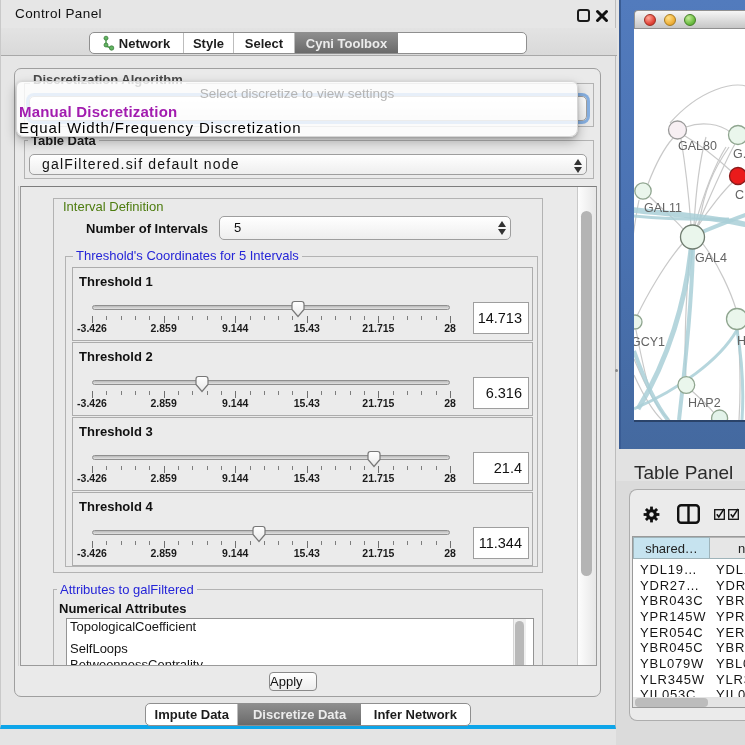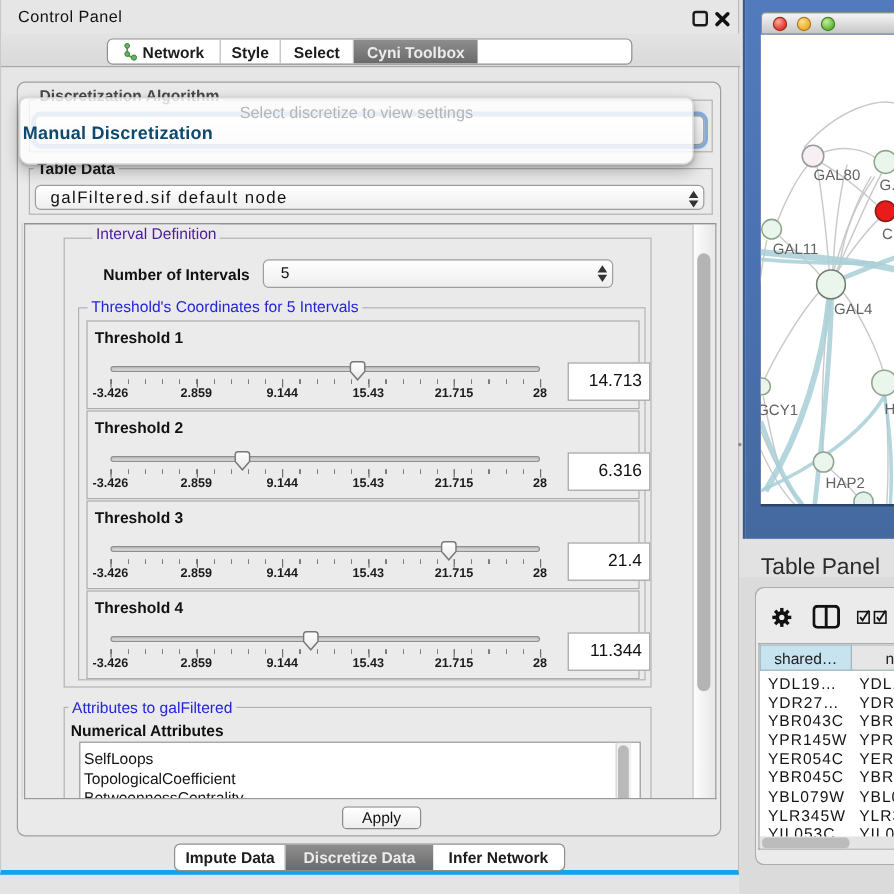--- a/index.html
+++ b/index.html
@@ -26,28 +26,28 @@
 #vsb{position:absolute;right:0px;top:0px;width:19px;height:478px;background:linear-gradient(90deg,#fdfdfd,#e7e7e7);border-left:1px solid #c9c9c9;}
 #vsbThumb{position:absolute;left:3px;top:24px;width:11px;height:365px;background:#b4b4b4;border-radius:6px;}
 
 .trow{position:absolute;left:51px;width:461px;height:74px;border:1px solid #acacac;background:#ebebeb;}
 .trowLabel{position:absolute;left:6px;top:6px;font-size:13px;font-weight:bold;color:#111;}
 .track{position:absolute;left:19px;top:37px;width:358px;height:5px;background:linear-gradient(#b9b9b9,#e2e2e2);border:1px solid #8f8f8f;border-radius:3px;}
 .minticks{position:absolute;left:19px;top:48px;width:360px;height:4px;background:repeating-linear-gradient(90deg,#7d7d7d 0 1px,transparent 1px 14.32px);}
 .majtick{position:absolute;top:48px;width:1px;height:7px;background:#6f6f6f;}
 .tlab{position:absolute;top:54px;font-size:10.5px;font-weight:bold;color:#1b1b1b;transform:translateX(-50%);white-space:nowrap;}
 .thumb{position:absolute;top:32px;width:16px;height:18px;}
-.vbox{position:absolute;left:400px;top:34px;width:69px;height:32px;background:#fff;border:1px solid #9e9e9e;font-size:14.5px;color:#111;text-align:right;line-height:30px;padding-right:6px;}
+.vbox{position:absolute;left:400px;top:34px;width:56px;height:32px;background:#fff;border:1px solid #9e9e9e;font-size:14.5px;color:#111;text-align:right;line-height:30px;padding-right:6px;}
 
 #numlist{position:absolute;background:#fff;border:1px solid #949494;font-size:13px;color:#141414;}
 #numlist div{padding-left:3px;height:16px;line-height:16px;}
 
 #popup{position:absolute;left:15px;top:81px;width:562px;height:56px;background:rgba(255,255,255,0.80);border:1px solid #d6d6d6;border-radius:6px 6px 8px 8px;box-shadow:0 5px 12px rgba(0,0,0,0.28),0 1px 3px rgba(0,0,0,0.18);}
 
-#applyBtn{position:absolute;left:268px;top:672px;width:66px;height:19px;background:linear-gradient(#ffffff,#ededed);border:1px solid #8a8a8a;border-radius:4px;font-size:13px;color:#111;text-align:center;line-height:17px;margin-left:16px;}
+#applyBtn{position:absolute;left:268px;top:672px;width:48px;height:19px;background:linear-gradient(#ffffff,#ededed);border:1px solid #8a8a8a;border-radius:4px;font-size:13px;color:#111;text-align:left;line-height:17px;}
 
 #netframe{position:absolute;left:619px;top:0;width:126px;height:453px;background:linear-gradient(180deg,#527bbd 0%,#4a72b2 50%,#44699f 100%);border-left:2px solid #395c94;}
 #nettitle{position:absolute;left:13px;top:10px;width:113px;height:19px;background:linear-gradient(#f6f6f6,#c6c6c6);border:1px solid #909090;border-right:none;border-top-left-radius:4px;}
 .tl{position:absolute;top:3px;width:12px;height:12px;border-radius:50%;}
 #canvas{position:absolute;left:13px;top:29px;width:113px;height:391px;background:#fff;box-shadow:0 2px 0 rgba(20,35,60,0.55);}
 #tpstrip{position:absolute;left:616px;top:449px;width:129px;height:32px;background:#e2e2e2;}
 #tpbg{position:absolute;left:616px;top:481px;width:129px;height:264px;background:#dbdbdb;}
 #twin{position:absolute;left:629px;top:489px;width:116px;height:232px;background:#ebebeb;border:1px solid #adadad;border-right:none;border-radius:8px 0 0 8px;}
 #grip{position:absolute;left:615px;top:369px;width:3px;height:3px;background:#8b8b8b;border-radius:50%;}
 </style></head>
@@ -83,21 +83,21 @@
     <div class="glabel" style="left:13px;top:64px;font-weight:bold;color:#1a1a1a;">Table Data</div>
     <div class="combo" style="left:14px;top:85px;width:558px;height:21px;line-height:19px;padding-left:12px;font-size:14px;letter-spacing:1.2px;">galFiltered.sif default node</div>
     <div class="arr arrUp" style="left:559px;top:90px;"></div>
     <div class="arr arrDn" style="left:559px;top:98px;"></div>
   </div>
 
   <div style="position:absolute;left:17px;top:186px;width:1px;height:480px;background:#d4d4d4;"></div>
   <div id="spane">
 
     <div class="group" style="left:32px;top:11px;width:490px;height:375px;"></div>
-    <div class="glabel" style="left:39px;top:0;color:#4c1d95;margin-left:17px;">Interval Definition</div>
+    <div class="glabel" style="left:39px;top:12px;color:#4d7c0f;">Interval Definition</div>
     <div class="trowLabel" style="left:65px;top:34px;">Number of Intervals</div>
     <div class="combo" style="left:198px;top:29px;width:292px;height:24px;line-height:22px;padding-left:14px;">5</div>
     <div class="arr arrUp" style="left:477px;top:34px;"></div>
     <div class="arr arrDn" style="left:477px;top:42px;"></div>
 
     <div class="group" style="left:44px;top:69px;width:473px;height:311px;"></div>
     <div class="glabel" style="left:52px;top:61px;color:#2525d8;">Threshold's Coordinates for 5 Intervals</div>
 
     <div class="trow" style="top:80px;" id="r1">
           <div class="trowLabel">Threshold 1</div>
@@ -205,43 +205,44 @@
             </defs>
             <path d="M2,4 Q2,1.5 4.5,1.5 L11.5,1.5 Q14,1.5 14,4 L14,9.5 L8,16.5 L2,9.5 Z" fill="url(#tg4)" stroke="#777" stroke-width="1.2"></path>
           </svg>
           <div class="vbox">11.344</div>
         </div>
 
     <div class="group" style="left:32px;top:402px;width:490px;height:90px;"></div>
     <div class="glabel" style="left:36px;top:395px;color:#2525d8;">Attributes to galFiltered</div>
     <div style="position:absolute;left:38px;top:414px;font-size:13px;font-weight:bold;color:#111;">Numerical Attributes</div>
     <div id="numlist" style="left:45px;top:431px;width:468px;height:60px;">
+      <div>TopologicalCoefficient</div>
       <div style="padding-top:6px;height:22px;">SelfLoops</div>
-      <div>TopologicalCoefficient</div>
       <div>BetweennessCentrality</div>
     </div>
     <div style="position:absolute;left:492px;top:432px;width:13px;height:58px;background:#f0f0f0;border-left:1px solid #d5d5d5;"></div>
     <div style="position:absolute;left:494px;top:434px;width:9px;height:54px;background:#b9b9b9;border-radius:5px;"></div>
 
     <div id="vsb">
           <div id="vsbThumb"></div>
         </div>
   </div>
 
   <div id="applyBtn">Apply</div>
 
   <div class="seg" style="left:144px;top:703px;width:326px;height:23px;">
     <div style="width:93px;">Impute Data</div>
     <div class="sel" style="width:123px;">Discretize Data</div>
     <div style="width:110px;">Infer Network</div>
   </div>
 
   <div id="popup">
     <div style="position:absolute;left:0;right:0;top:4px;text-align:center;font-size:13.5px;color:#b5b5b5;">Select discretize to view settings</div>
-    <div style="position:absolute;left:2px;top:21px;font-size:15px;letter-spacing:0.2px;font-weight:bold;color:#0c4a6e;">Manual Discretization</div>
+    <div style="position:absolute;left:2px;top:21px;font-size:15px;letter-spacing:0.2px;font-weight:bold;color:#a21caf;">Manual Discretization</div>
+    <div style="position:absolute;left:2px;top:37px;font-size:15px;letter-spacing:0.9px;color:#000;">Equal Width/Frequency Discretization</div>
   </div>
 </div>
 
 <div id="netframe">
   <div id="nettitle">
     <div class="tl" style="left:9px;background:radial-gradient(circle at 35% 30%,#ffab9b,#e4473c 60%,#b52c22);border:1px solid #9c2c20;"></div>
     <div class="tl" style="left:29px;background:radial-gradient(circle at 35% 30%,#ffe08a,#f0b23c 60%,#d1912a);border:1px solid #a87c1e;"></div>
     <div class="tl" style="left:49px;background:radial-gradient(circle at 35% 30%,#c5ec9a,#6fbf45 60%,#4f9a2e);border:1px solid #437f26;"></div>
   </div>
   <div id="canvas">

